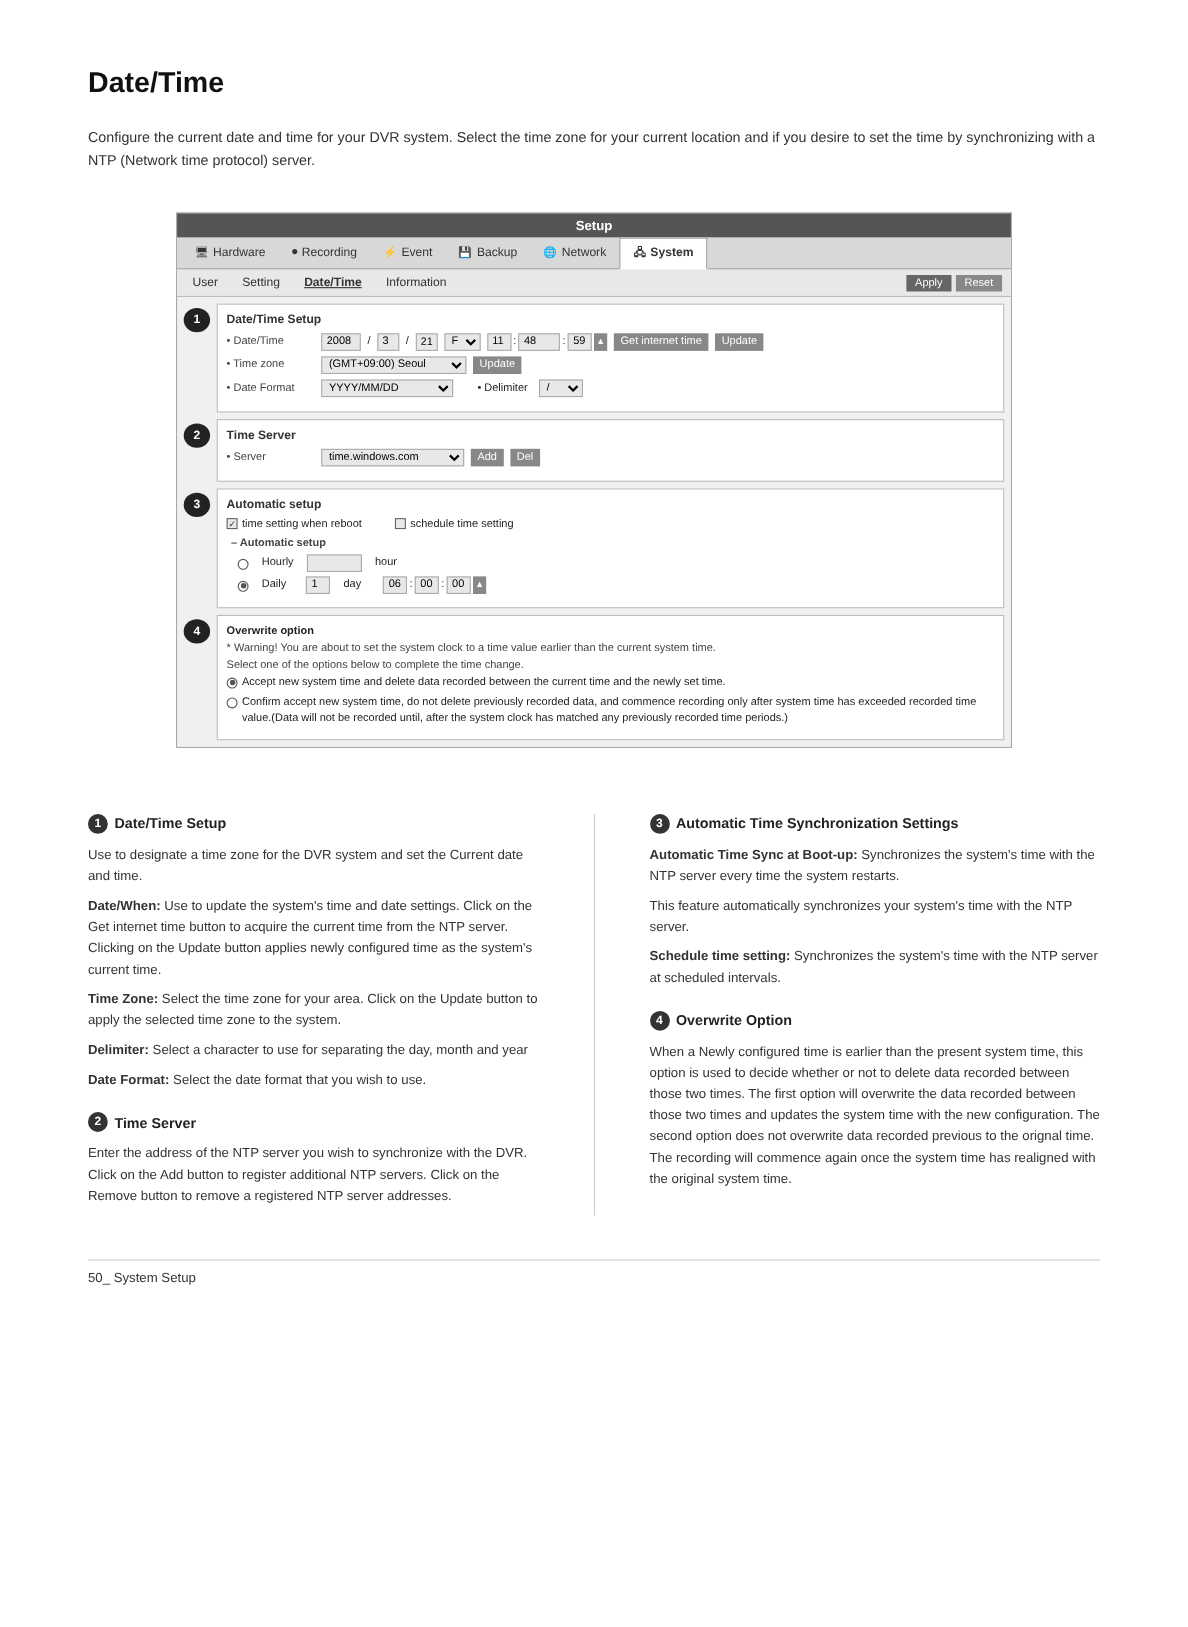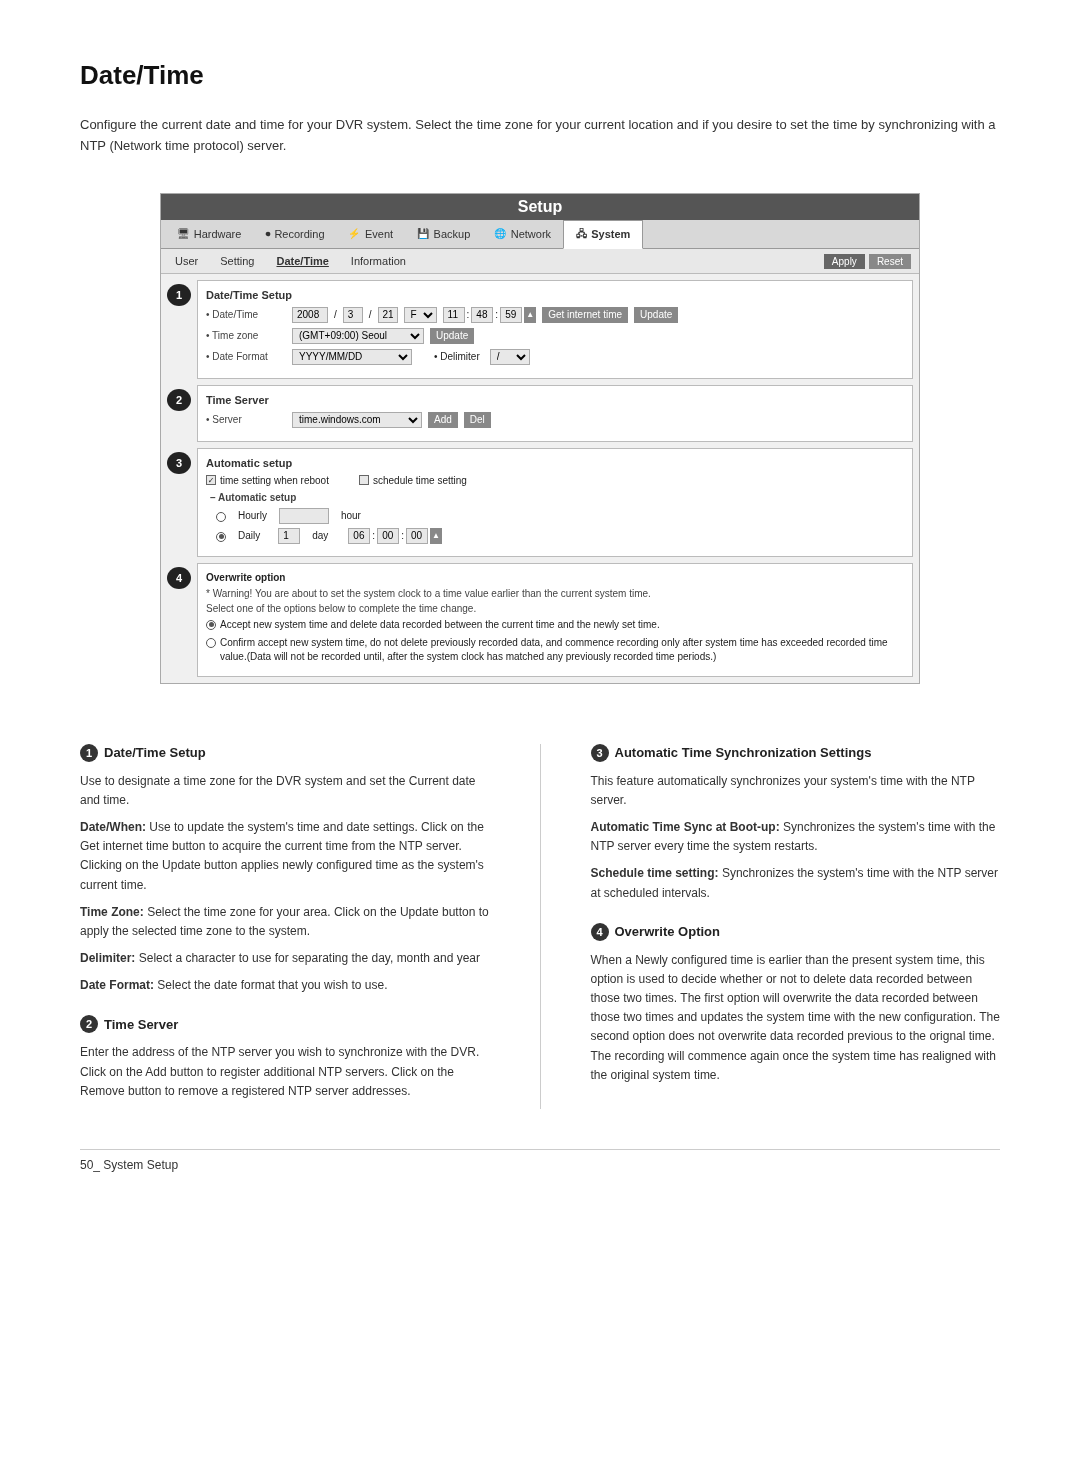--- a/index.html
+++ b/index.html
@@ -34,21 +34,21 @@
       width: 760px;
       margin: 0 auto 60px auto;
       font-size: 11px;
     }
 
     .setup-header {
       background: #555;
       color: #fff;
       text-align: center;
       padding: 4px 0;
-      font-size: 16px;
+      font-size: 12px;
       font-weight: bold;
     }
 
     .tab-bar {
       display: flex;
       background: #d8d8d8;
       border-bottom: 1px solid #999;
       align-items: center;
       padding: 0 4px;
     }
@@ -427,21 +427,21 @@
         <span>/</span>
         <input class="form-input form-input-sm" value="3" readonly="" style="width: 20px;">
         <span>/</span>
         <input class="form-input form-input-sm" value="21" readonly="" style="width: 20px;">
         <select class="select-input">
           <option>F</option>
         </select>
         <div class="time-inputs">
           <input class="form-input form-input-sm" value="11" readonly="" style="width: 22px;">
           <span class="colon">:</span>
-          <input class="form-input form-input-sm" value="48" readonly="" style="width: 22px;">
+          <input class="form-input form-input-sm" value="48" readonly="" style="width: 38px;">
           <span class="colon">:</span>
           <input class="form-input form-input-sm" value="59" readonly="" style="width: 22px;">
           <button class="arrow-btn">▲</button>
         </div>
         <button class="btn-small">Get internet time</button>
         <button class="btn-small">Update</button>
       </div>
 
       <div class="form-row">
         <span class="form-label">• Time zone</span>
@@ -574,25 +574,25 @@
 
   <div class="desc-divider"></div>
 
   <div class="desc-col">
 
     <div class="desc-heading">
       <div class="desc-num">3</div>
       <span>Automatic Time Synchronization Settings</span>
     </div>
     <div class="desc-body">
-      <p>This feature automatically synchronizes your system's time with the NTP server.</p>
       <p>
         <b>Automatic Time Sync at Boot-up:</b>
         <span> Synchronizes the system's time with the NTP server every time the system restarts.</span>
       </p>
+      <p>This feature automatically synchronizes your system's time with the NTP server.</p>
       <p>
         <b>Schedule time setting:</b>
         <span> Synchronizes the system's time with the NTP server at scheduled intervals.</span>
       </p>
     </div>
 
     <div class="desc-heading" style="margin-top: 20px;">
       <div class="desc-num">4</div>
       <span>Overwrite Option</span>
     </div>

